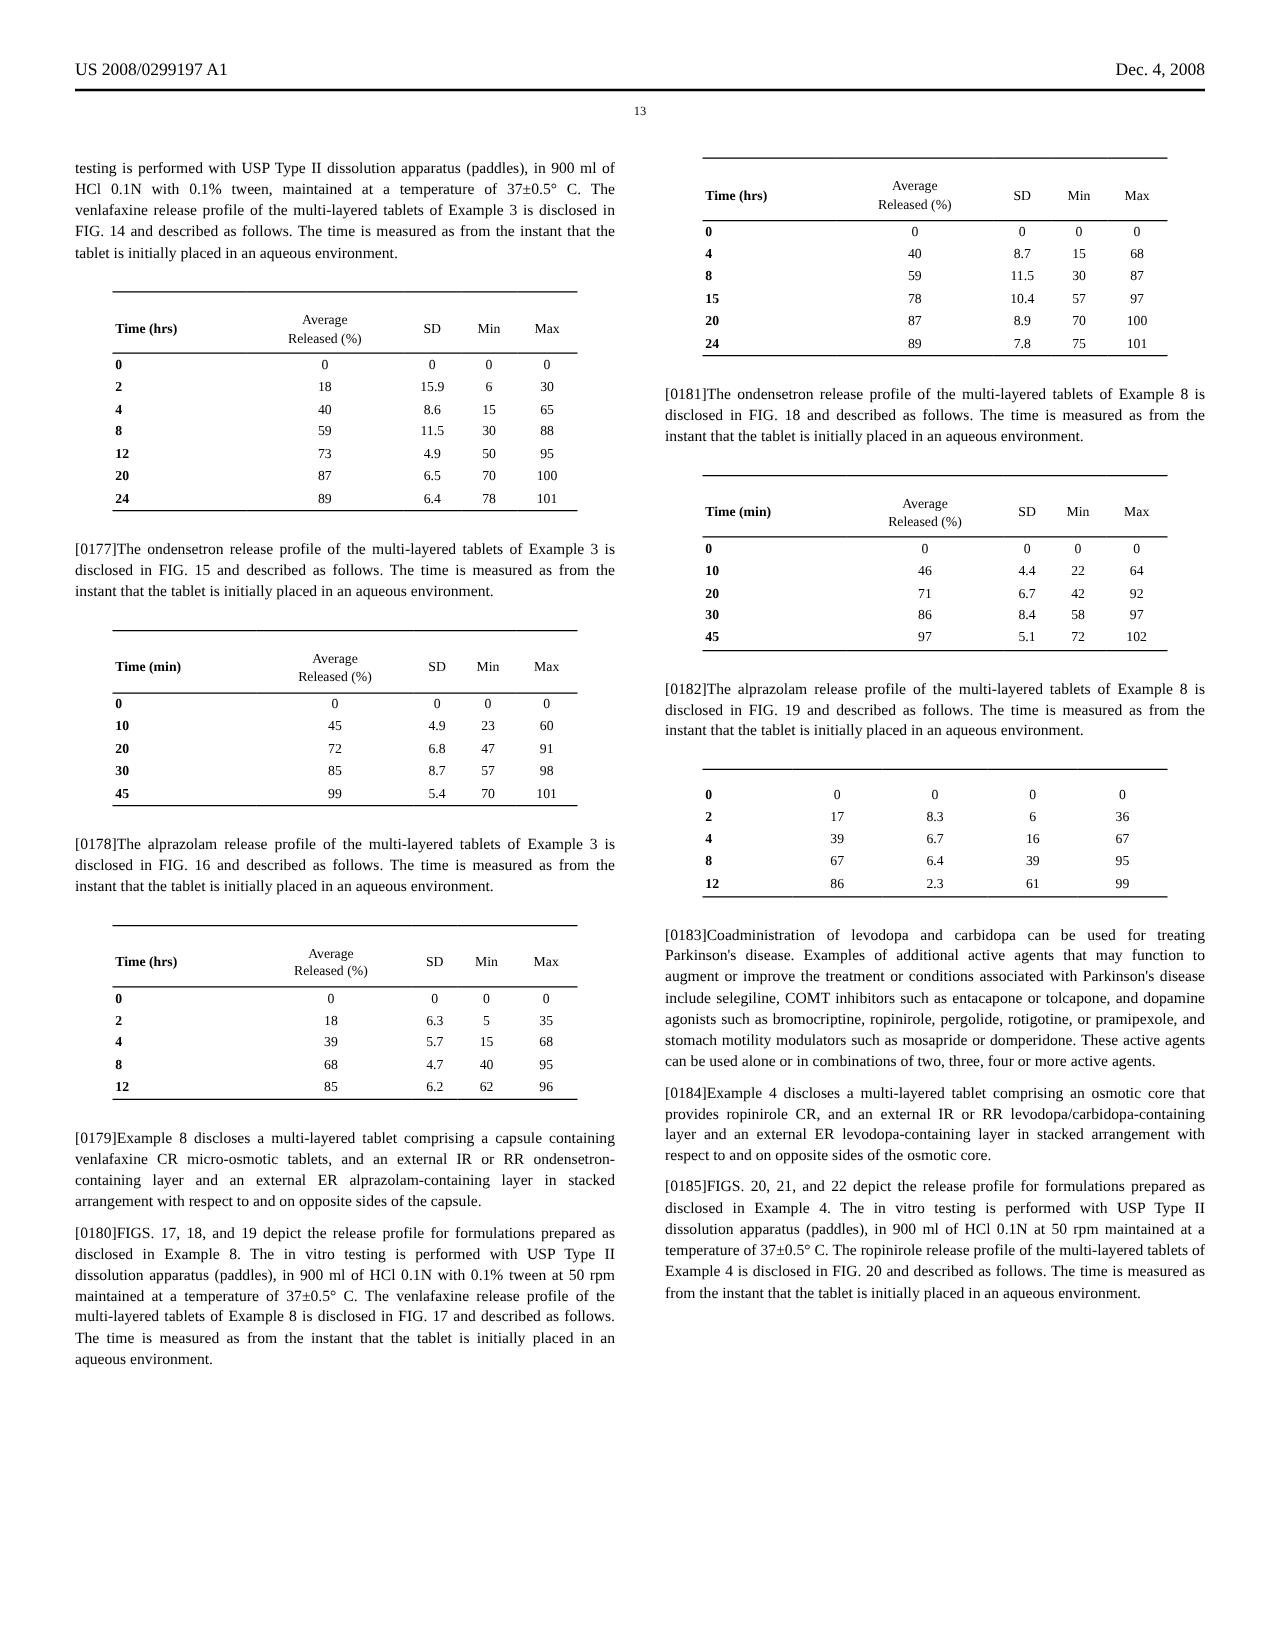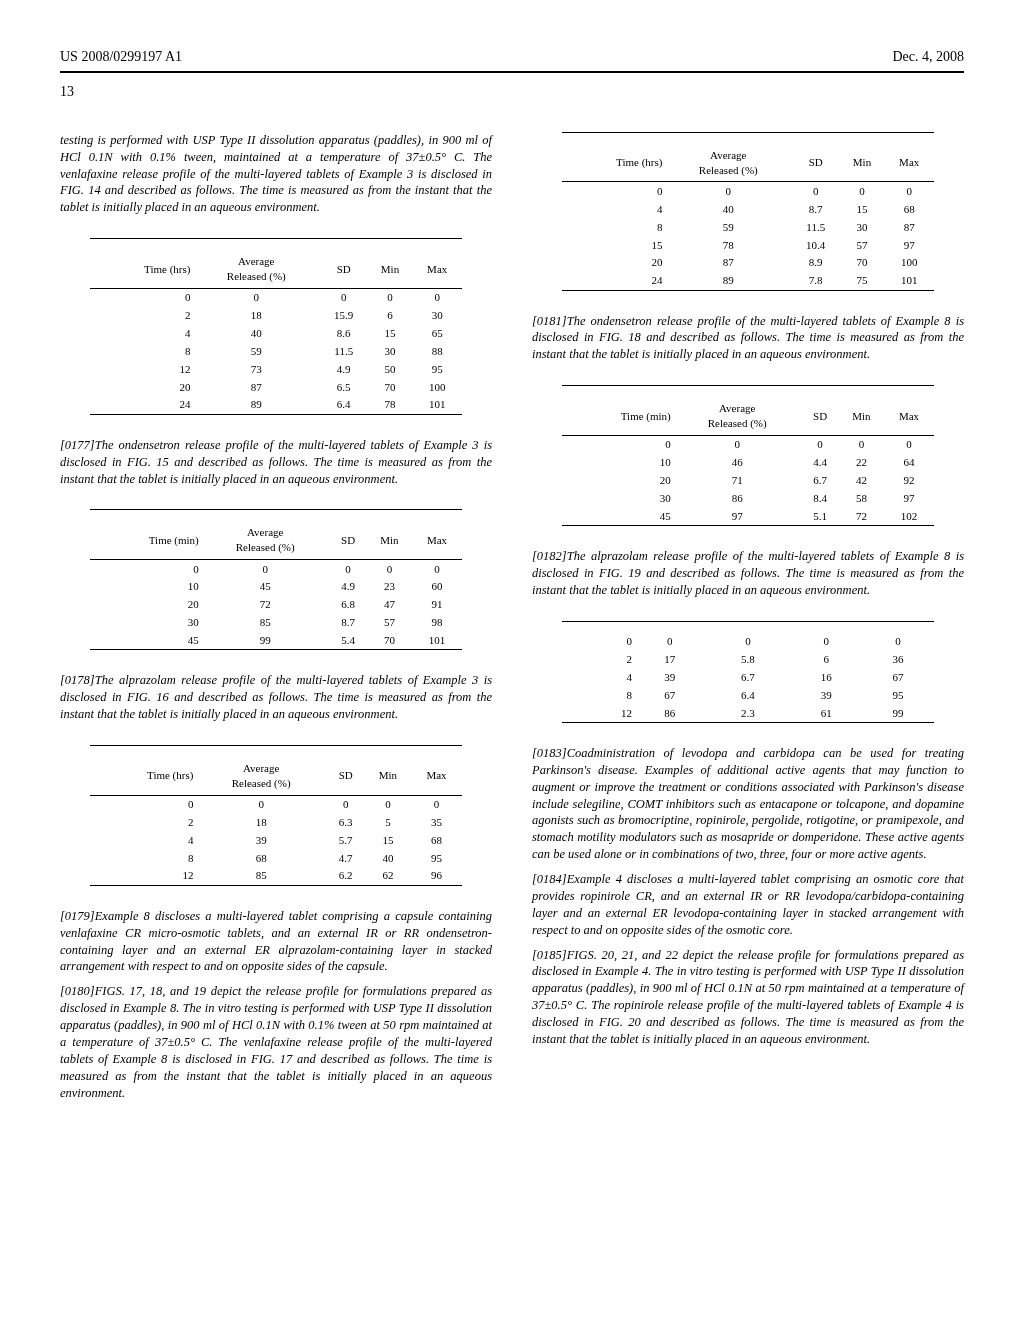--- a/index.html
+++ b/index.html
@@ -19,32 +19,31 @@
     margin-bottom: 4px;
     font-size: 14px;
     gap: 48px;
   }
   .hr-thick {
     border: none;
     border-top: 2px solid #000;
     margin: 2px 0 4px 0;
   }
   .pagenum {
-    text-align: left;
-    font-size: 14px;
+    text-align: center;
+    font-size: 10px;
     margin: 10px 0 30px 0;
   }
   .cols {
     column-count: 2;
     column-gap: 40px;
   }
   .para {
     text-align: justify;
     margin: 0 0 8px 0;
-    font-style: italic;
   }
   .partag {
     display: inline-block;
   }
   table.dtbl {
     width: 86%;
     margin: 22px auto 22px auto;
     border-collapse: collapse;
     font-size: 11px;
     break-inside: avoid;
@@ -54,21 +53,21 @@
     padding: 4px 2px;
     text-align: center;
   }
   table.dtbl td {
     padding: 1.5px 2px;
     text-align: center;
   }
   table.dtbl .top-rule { border-top: 1.5px solid #000; }
   table.dtbl .mid-rule { border-bottom: 1px solid #000; }
   table.dtbl .bot-rule { border-bottom: 1.5px solid #000; margin-top: 39px; }
-  table.dtbl th:first-child, table.dtbl td:first-child { text-align: right; }
+  table.dtbl th:first-child, table.dtbl td:first-child { text-align: left; font-weight: bold; }
   .avoid-break { break-inside: avoid; }
 </style>
 </head>
 <body>
 
 <div class="header">
   <span>US 2008/0299197 A1</span>
   <span>Dec. 4, 2008</span>
 </div>
 <hr class="hr-thick">
@@ -380,21 +379,21 @@
         <tr>
           <td>0</td>
           <td>0</td>
           <td>0</td>
           <td>0</td>
           <td>0</td>
         </tr>
         <tr>
           <td>2</td>
           <td>17</td>
-          <td>5.8</td>
+          <td>8.3</td>
           <td>6</td>
           <td>36</td>
         </tr>
         <tr>
           <td>4</td>
           <td>39</td>
           <td>6.7</td>
           <td>16</td>
           <td>67</td>
         </tr>

